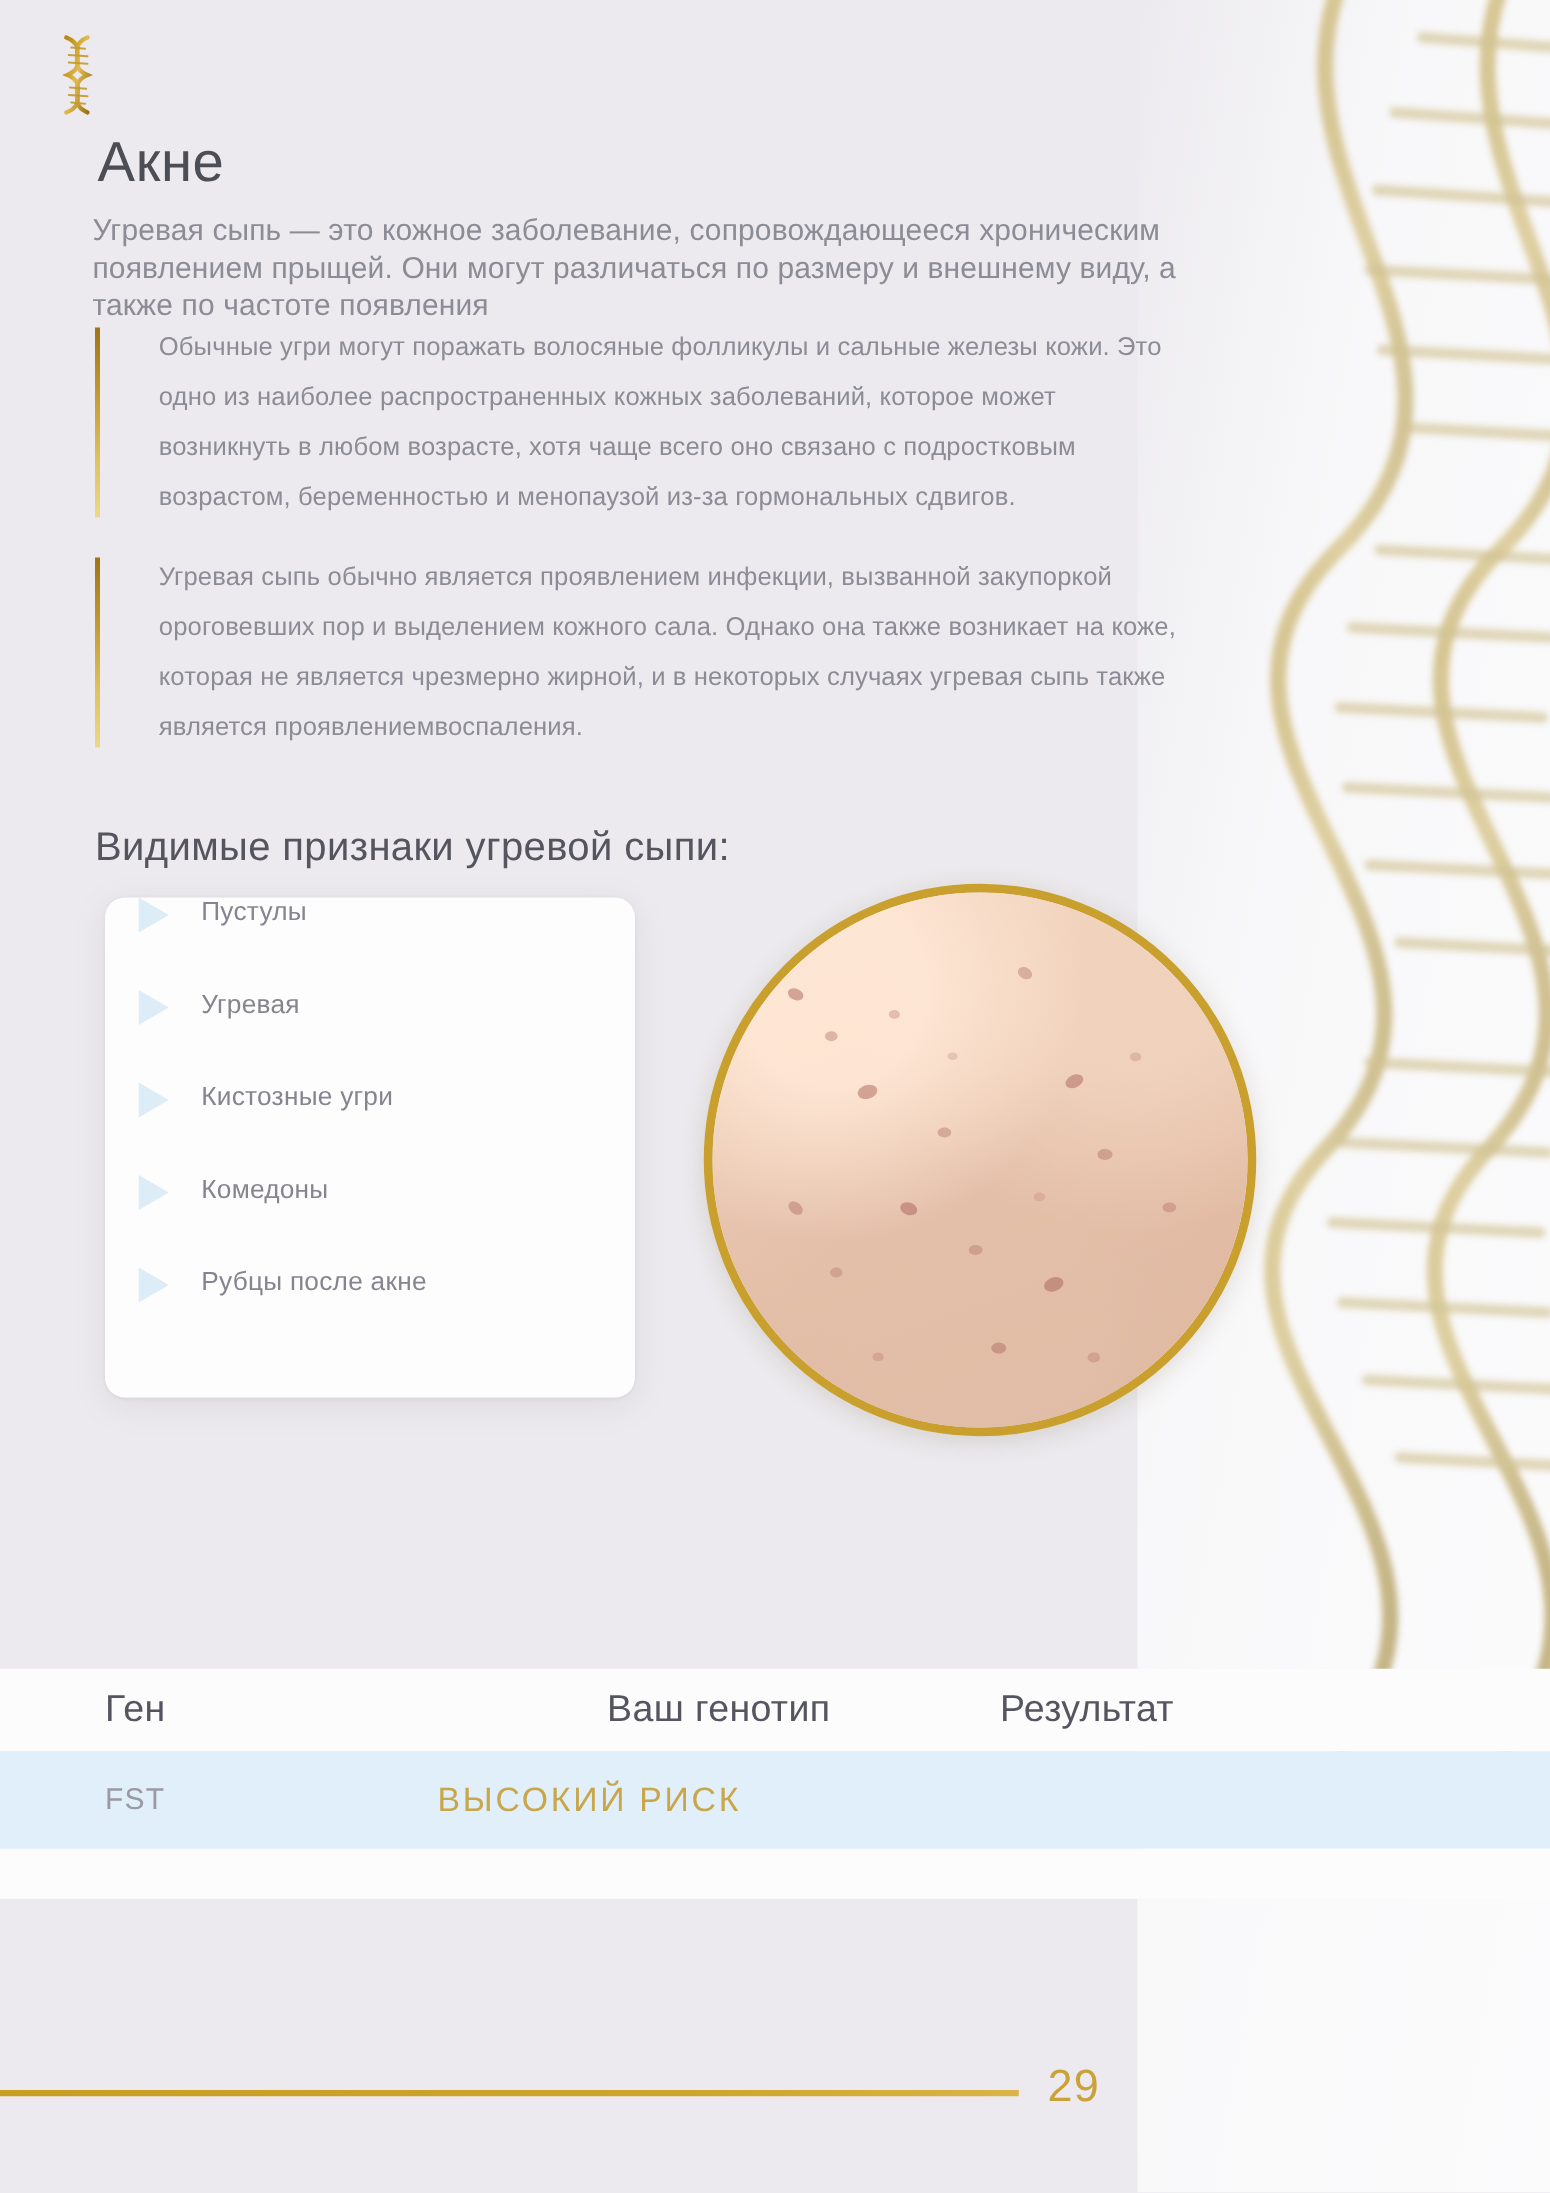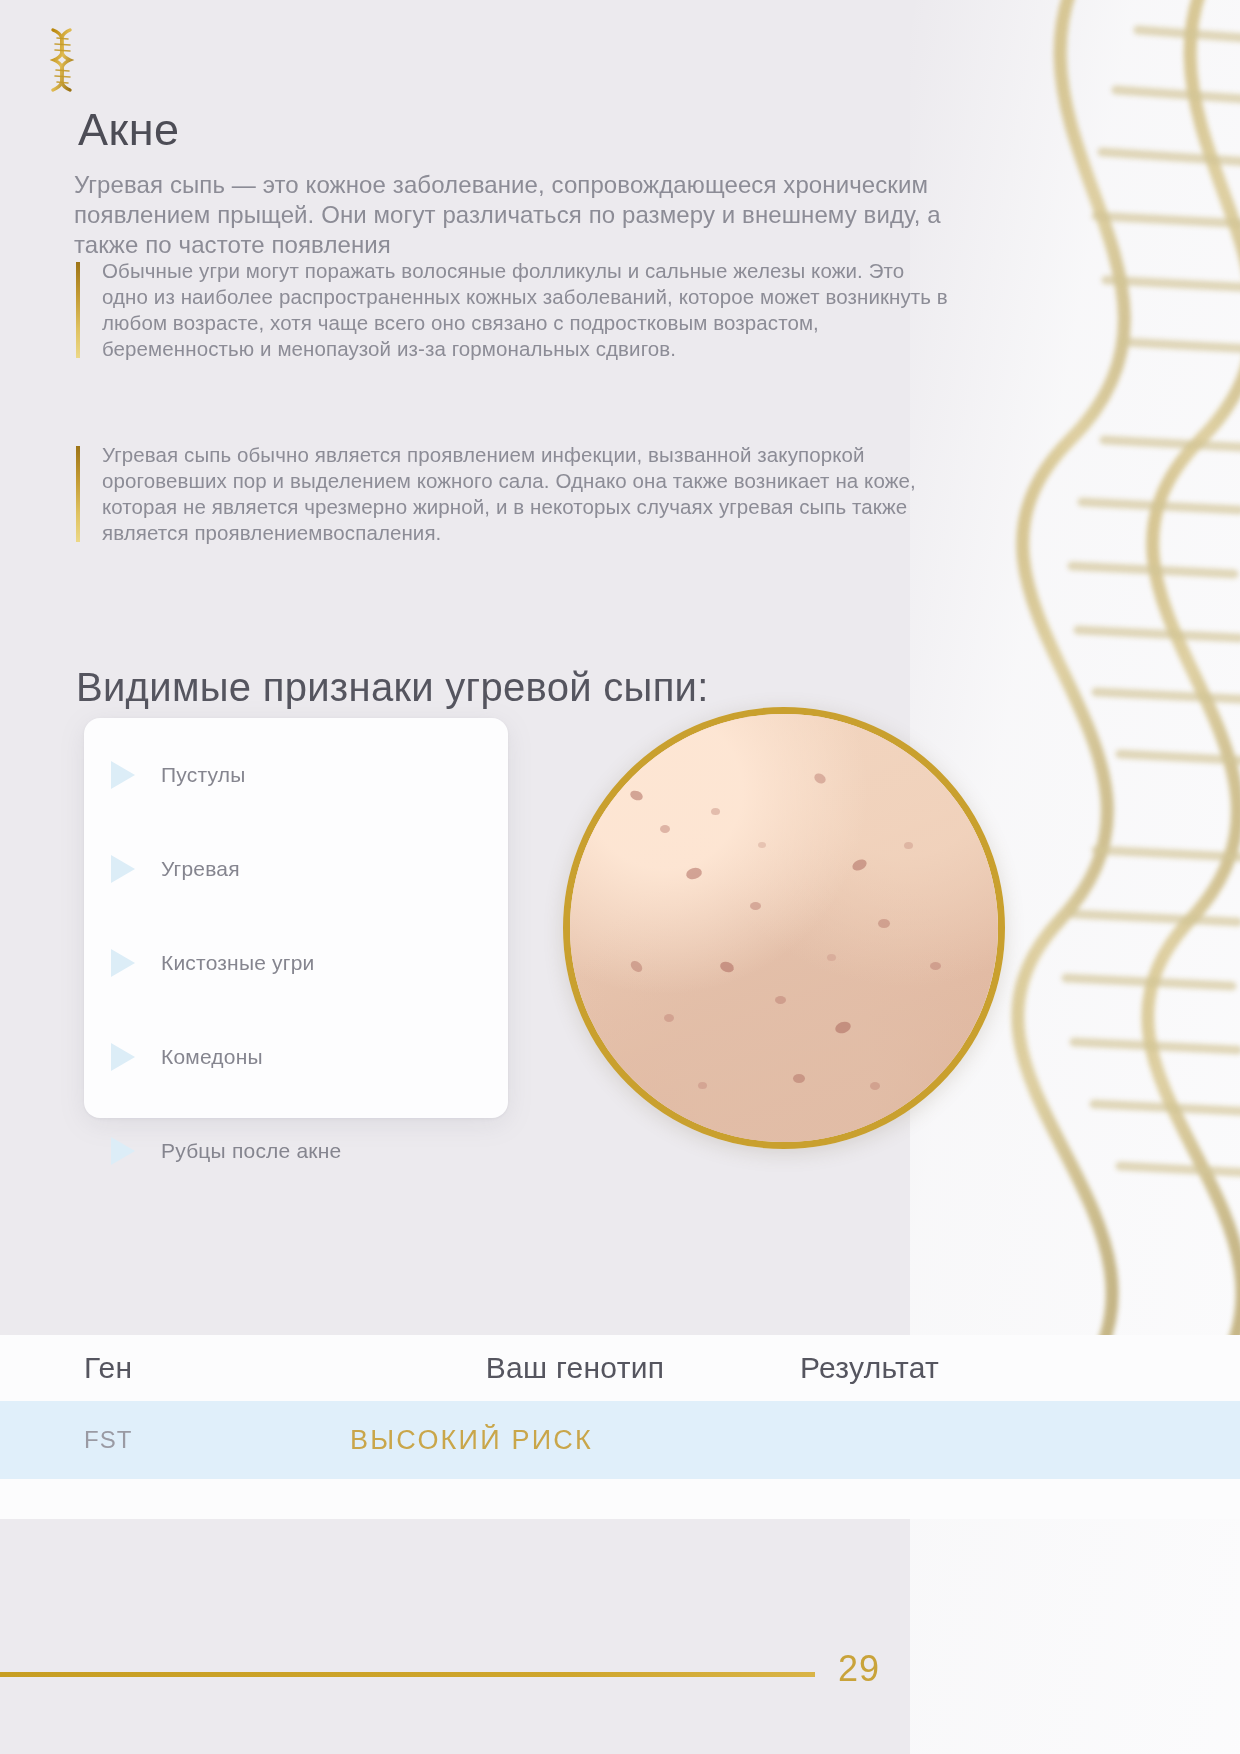--- a/index.html
+++ b/index.html
@@ -52,45 +52,45 @@
     color:#8c8c96;letter-spacing:.1px;
   }
 
   
   .quote{position:absolute;left:76px;width:880px;}
   .quote .bar{
     position:absolute;left:0;top:4px;width:4px;height:calc(100% - 8px);
     background:linear-gradient(180deg,#9d7417 0%,#c29a33 35%,#dfc261 70%,#ecd887 100%);
   }
   .quote .txt{
-    margin-left:26px;
-    font-size:20.5px;line-height:26px;font-weight:300;
+    margin-left:51px;
+    font-size:20.5px;line-height:40px;font-weight:300;
     color:#8c8c96;letter-spacing:.1px;
   }
   #quote-1{top:258px;}
   #quote-2{top:442px;}
 
   
   .section-heading{
     position:absolute;left:76px;top:632px;
-    font-size:40px;font-weight:300;color:#55555f;letter-spacing:.3px;
+    font-size:32px;font-weight:300;color:#55555f;letter-spacing:.3px;
   }
 
   
   .signs-card{
     position:absolute;left:84px;top:718px;
     width:424px;height:400px;
     background:#fdfdfe;
     border-radius:16px;
     box-shadow:0 6px 26px rgba(120,120,140,.13), 0 1px 3px rgba(120,120,140,.10);
     z-index:4;
   }
   .sign-row{
-    display:flex;align-items:center;
-    height:74px;padding-left:27px;margin-top:20px;
+    display:flex;align-items:flex-start;
+    height:74px;padding-left:27px;
   }
   .sign-arrow{
     width:0;height:0;flex:0 0 auto;
     border-top:14px solid transparent;
     border-bottom:14px solid transparent;
     border-left:24px solid #dcedf7;
     margin-right:26px;
   }
   .sign-label{
     font-size:21px;font-weight:300;color:#85858f;letter-spacing:.2px;

